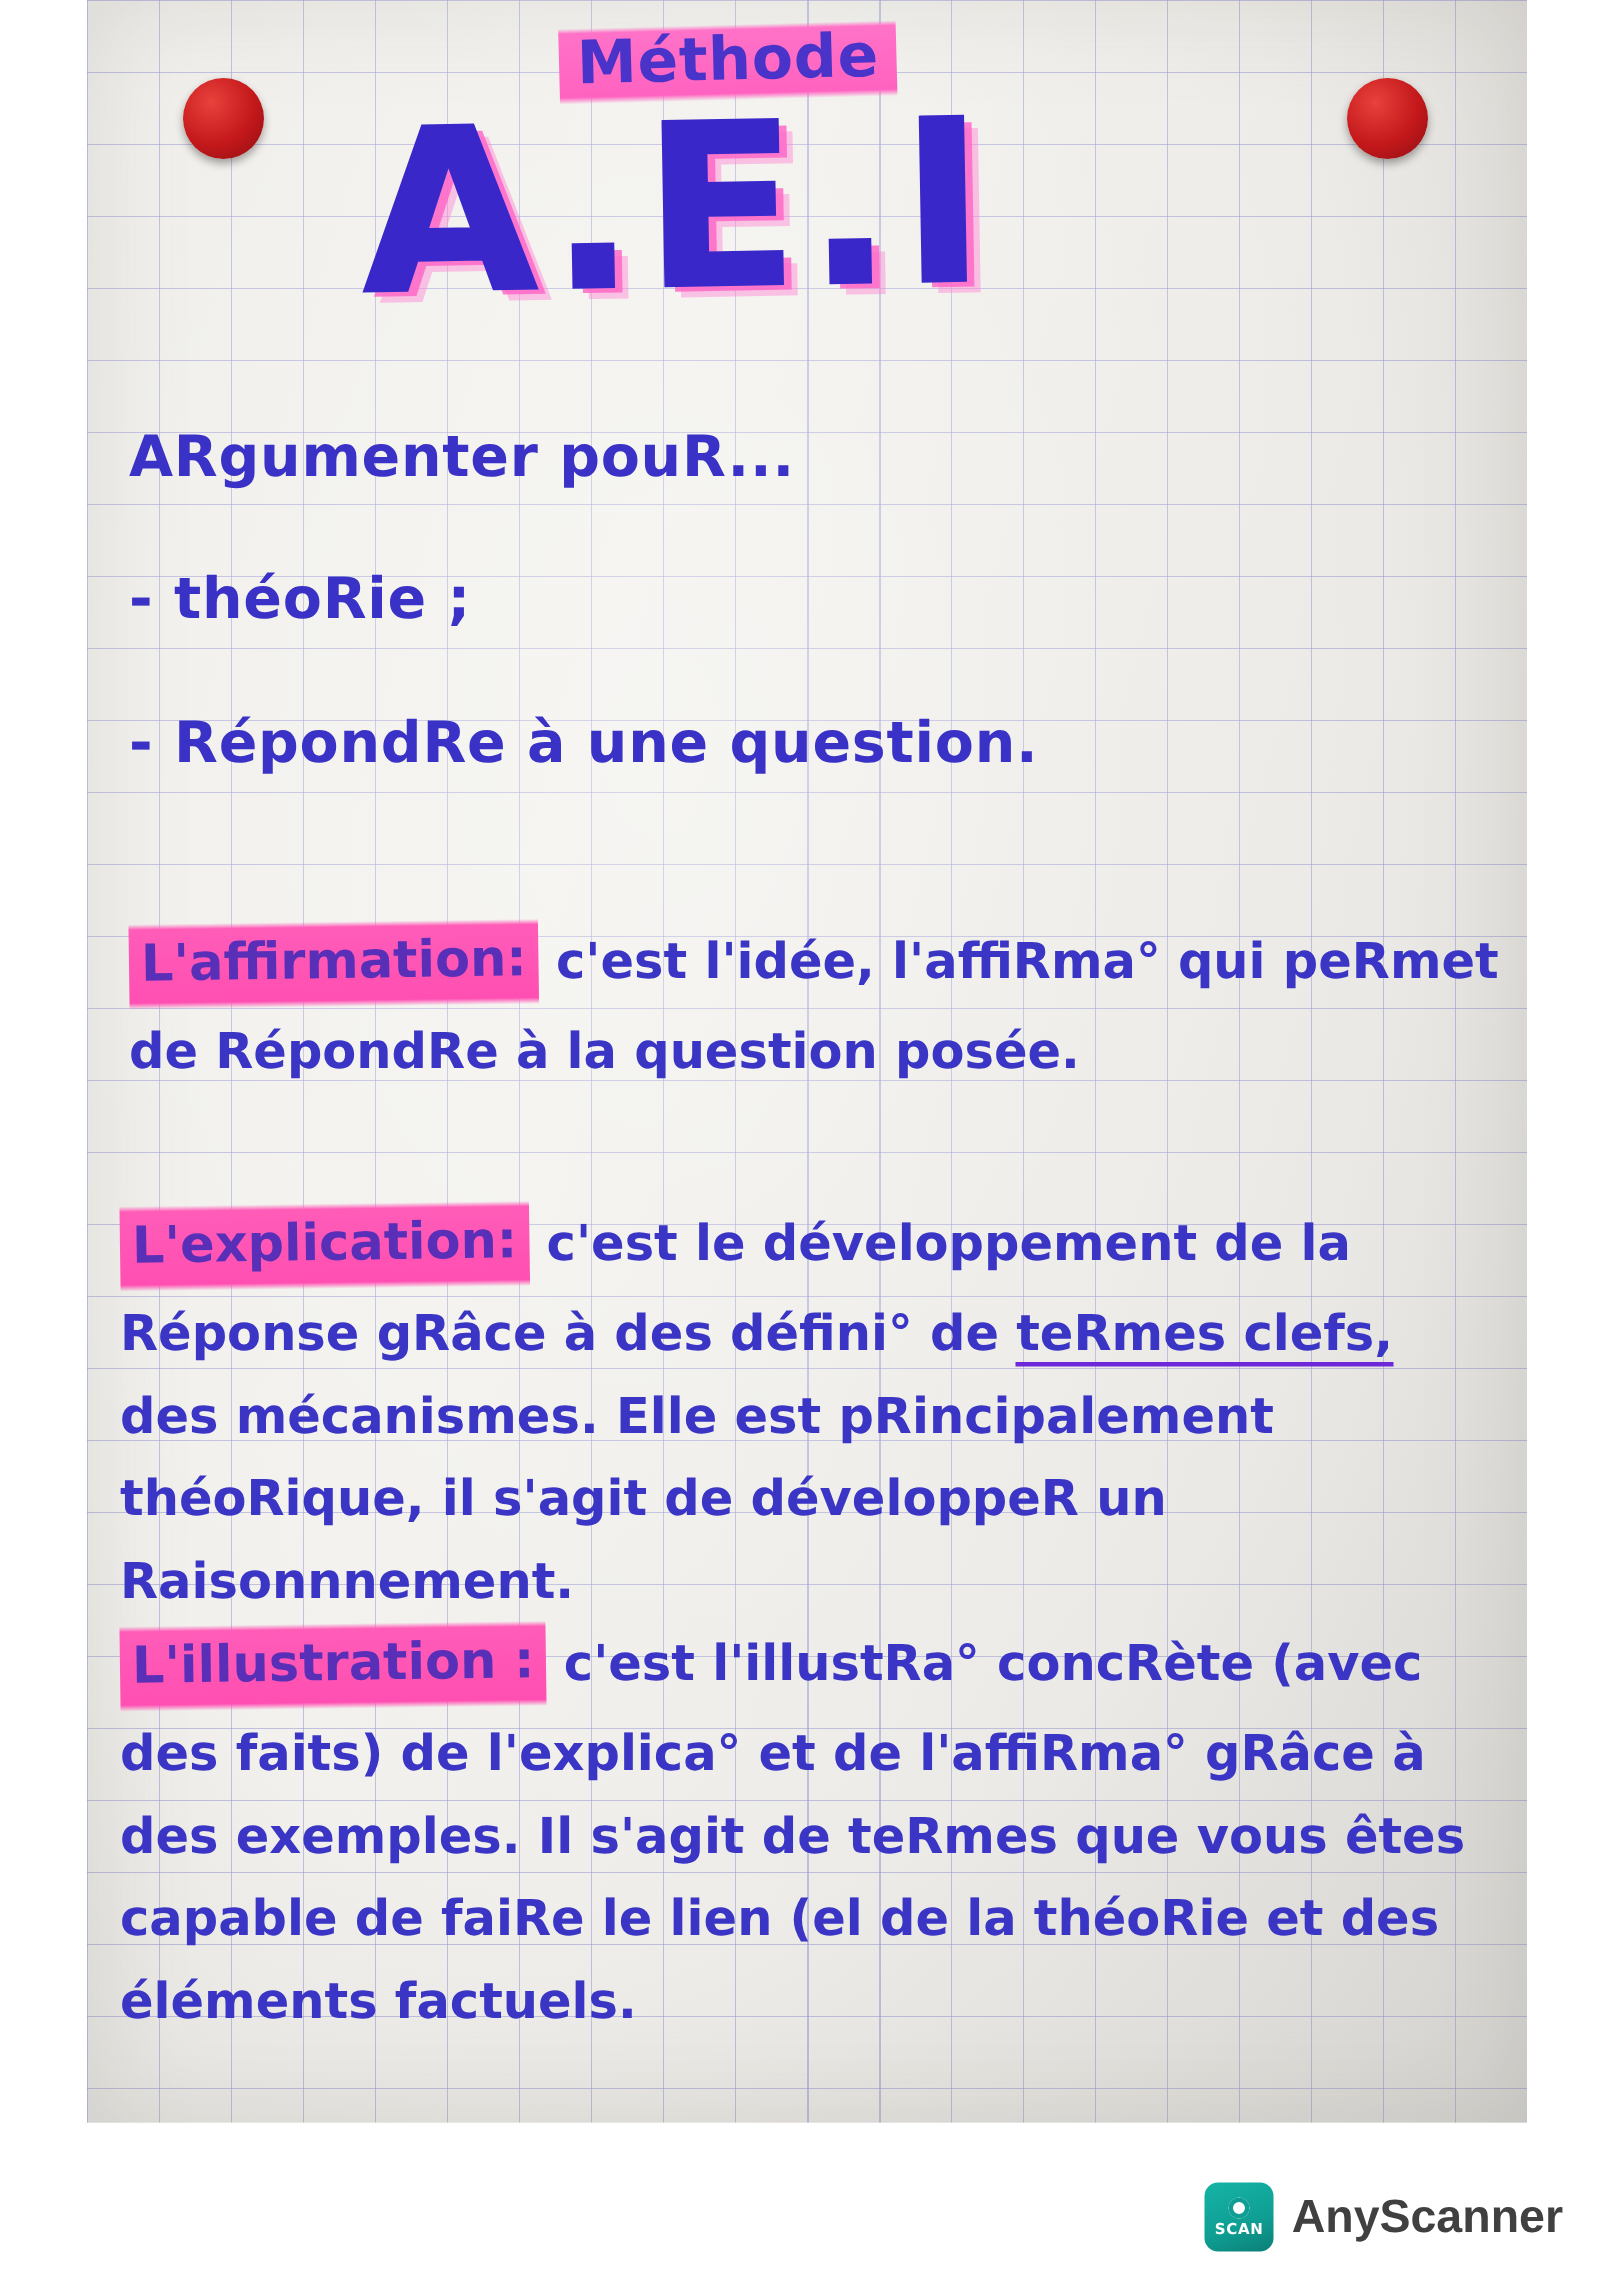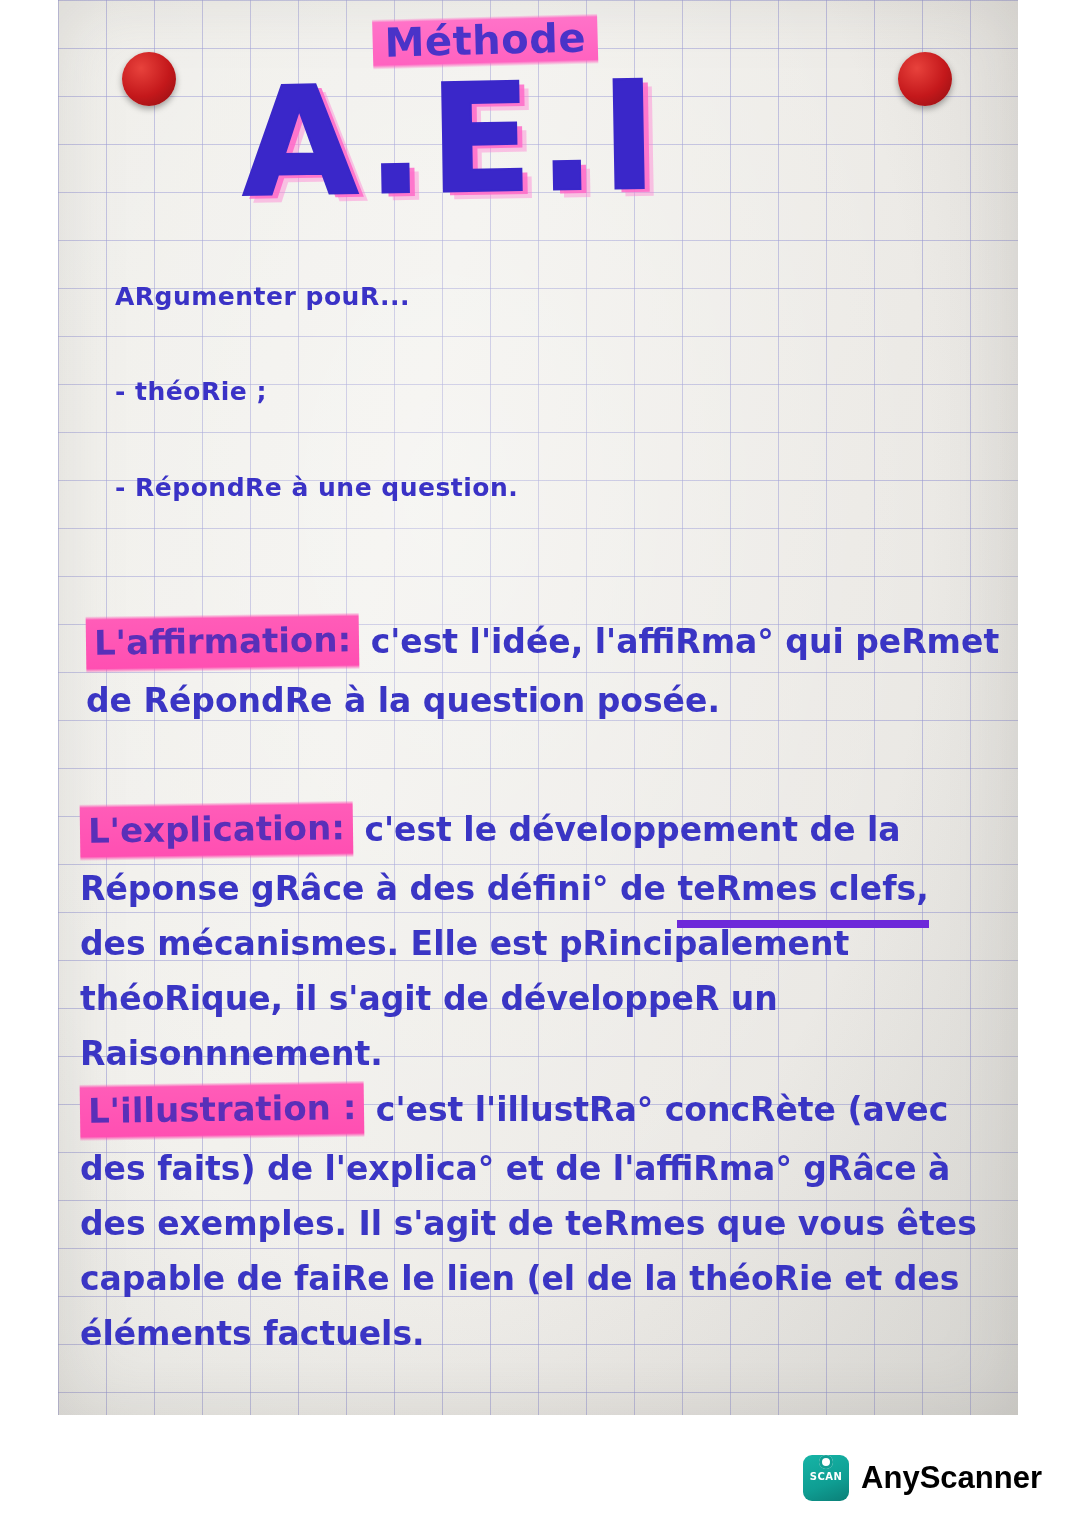--- a/index.html
+++ b/index.html
@@ -87,24 +87,23 @@
     letter-spacing: 6px;
     color: #3a27c9;
     -webkit-text-stroke: 2px #3a27c9;
     text-shadow:
       6px 4px 0 rgba(255,105,200,0.85),
       10px 8px 0 rgba(255,130,210,0.45);
     transform: rotate(-1deg);
   }
 
   .line {
-    font-size: 25px;
+    font-size: 38px;
     font-weight: 600;
     color: #3a32c6;
-    margin-left: 29px;
   }
   #line-argumenter { left: 86px; top: 282px; }
   #line-defendre   { left: 86px; top: 377px; }
   #line-repondre   { left: 86px; top: 473px; }
 
   
   .hl {
     display: inline-block;
     font-size: 34px;
     font-weight: 700;
@@ -120,57 +119,58 @@
     font-size: 33px;
     line-height: 55px;
     color: #3a35c4;
     font-weight: 600;
   }
   #para-affirmation  { left: 86px; top: 612px; }
   #para-explication  { left: 80px; top: 800px; }
   #para-illustration { left: 80px; top: 1080px; }
 
   .u {
-    border-bottom: 8px solid #6d28d9;
-    padding-bottom: 12px;
+    border-bottom: 3px solid #6d28d9;
+    padding-bottom: 0;
   }
 
   
   #watermark {
     position: absolute;
     right: 38px; bottom: 26px;
     display: flex;
     align-items: center;
     gap: 12px;
   }
   #scan-badge {
     width: 46px; height: 46px;
     border-radius: 9px;
     background: linear-gradient(160deg, #16b4a6 0%, #0f9e93 60%, #0b7f77 100%);
     display: flex;
     flex-direction: column;
     align-items: center;
+    justify-content: center;
     color: #fff;
   }
   #scan-badge .dot {
     width: 14px; height: 14px;
     border-radius: 50%;
     background: #ffffff;
     margin-bottom: 2px;
     box-shadow: inset 0 0 0 3px #0f9e93;
   }
   #scan-badge .txt {
     font-size: 10px;
     font-weight: 700;
     letter-spacing: 0.5px;
   }
   #wm-label {
     font-size: 31px;
     font-weight: 700;
-    color: #000000;
+    color: #404040;
     font-family: "Liberation Sans", sans-serif;
   }
 </style>
 </head>
 <body>
 
 <div id="sheet"></div>
 <div id="paper-shade"></div>
 
 <div class="magnet" id="magnet-left"></div>

